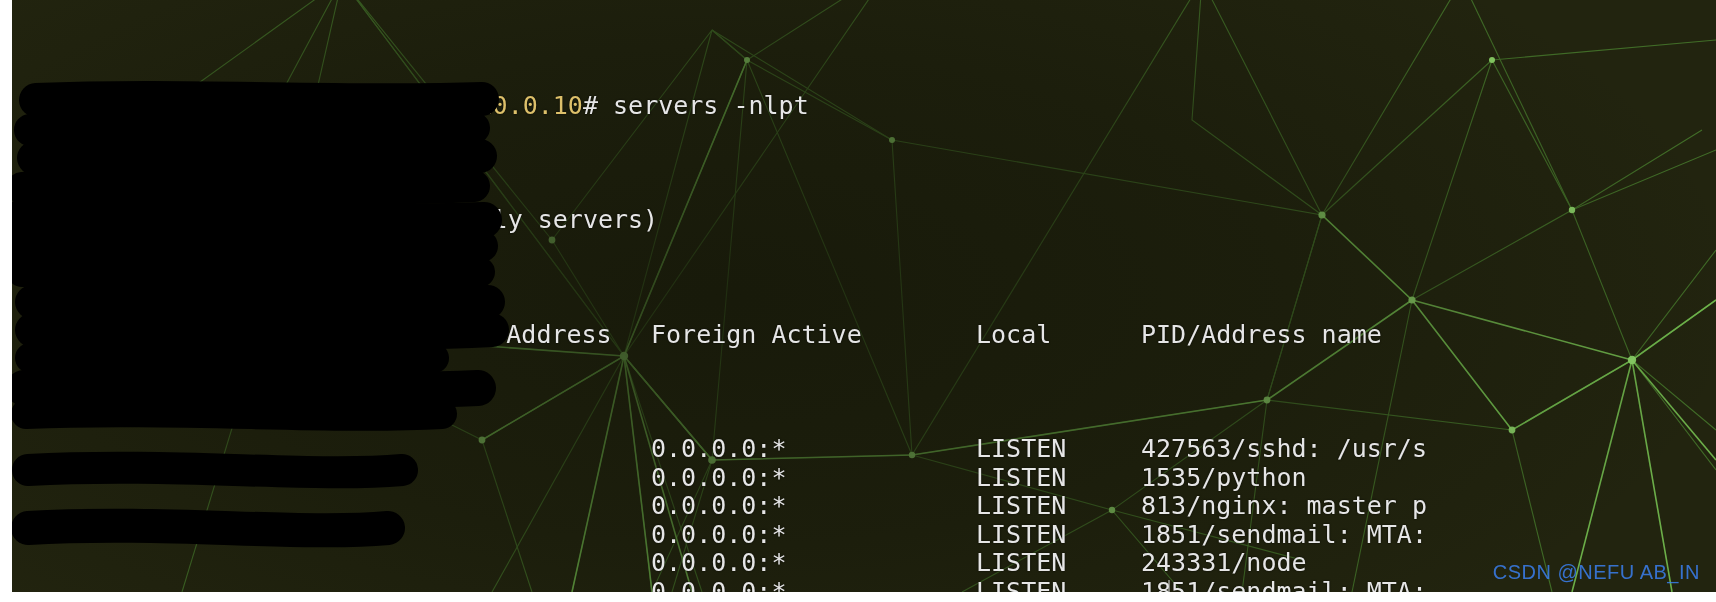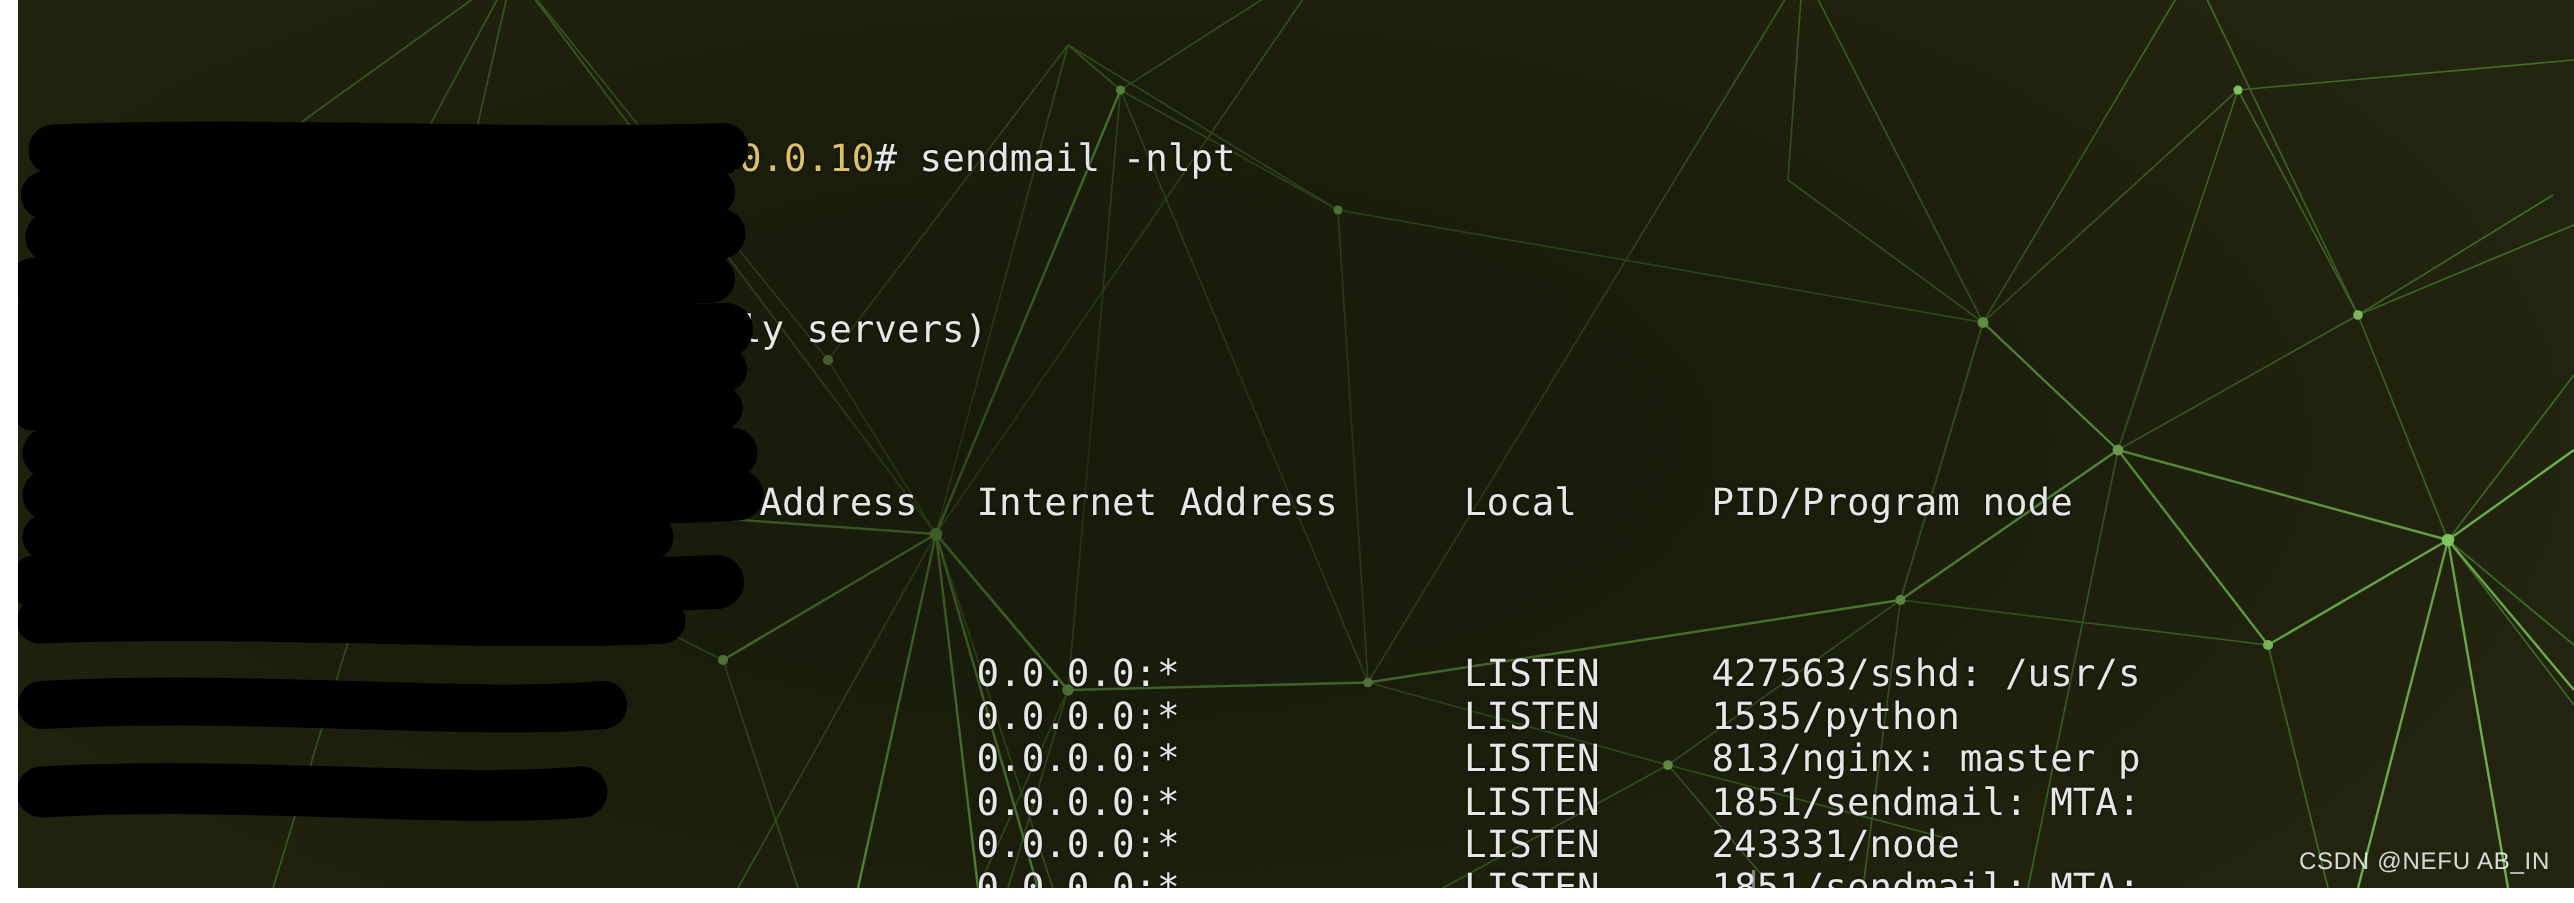--- a/index.html
+++ b/index.html
@@ -58,21 +58,21 @@
   .col-pid{display:inline-block;}
 
   
   #redactions{position:absolute;inset:0;pointer-events:none;}
   #redactions svg{position:absolute;inset:0;width:100%;height:100%;display:block;}
 
   
   #watermark{
     position:absolute;right:16px;bottom:8px;
     font-family:"Liberation Sans",sans-serif;
-    font-size:16px;color:#ffffff;opacity:.82;
+    font-size:20px;color:#3b82f6;opacity:.82;
     letter-spacing:.5px;white-space:pre;margin-top:16px;
   }
   
   #bottomstrip{
     position:absolute;left:0;bottom:0;width:1716px;height:10px;background:#ffffff;
   }
   #leftstrip{
     position:absolute;left:0;top:0;width:12px;height:602px;background:#ffffff;
   }
   #rightstrip{
@@ -181,25 +181,25 @@
           <circle cx="1560" cy="210" r="3.2"></circle>
           <circle cx="1100" cy="510" r="3.2"></circle>
           <circle cx="1480" cy="60" r="3.0"></circle>
         </g>
       </svg>
       <div id="vignette"></div>
     </div>
 
     <div id="textlayer">
 
-      <div class="line"><span class="c-user">root@AB-IN</span><span class="c-colon">:</span><span class="c-path">/opt/apache-tomcat-10.0.10</span><span class="c-plain">#</span><span class="c-plain"> sendmail -nlpt</span></div>
+      <div class="line"><span class="c-user">root@AB-IN</span><span class="c-colon">:</span><span class="c-path">/opt/apache-tomcat-10.0.10</span><span class="c-plain">#</span><span class="c-plain"> servers -nlpt</span></div>
 
       <div class="line">Active Internet connections (only servers)</div>
 
-      <div class="line"><span class="col-proto">Proto</span><span class="col-recvq">Recv-Q</span><span class="col-sendq">Send-Q</span><span class="col-local">Local Address</span><span class="col-foreign">Internet Address</span><span class="col-state">Local</span><span class="col-pid">PID/Program node</span></div>
+      <div class="line"><span class="col-proto">Proto</span><span class="col-recvq">Recv-Q</span><span class="col-sendq">Send-Q</span><span class="col-local">Local Address</span><span class="col-foreign">Foreign Active</span><span class="col-state">Local</span><span class="col-pid">PID/Address name</span></div>
 
       <div id="rowhost"><div class="line"><span class="col-proto"></span><span class="col-recvq"></span><span class="col-sendq"></span><span class="col-local"></span><span class="col-foreign">0.0.0.0:*</span><span class="col-state">LISTEN</span><span class="col-pid">427563/sshd: /usr/s</span></div><div class="line"><span class="col-proto"></span><span class="col-recvq"></span><span class="col-sendq"></span><span class="col-local"></span><span class="col-foreign">0.0.0.0:*</span><span class="col-state">LISTEN</span><span class="col-pid">1535/python</span></div><div class="line"><span class="col-proto"></span><span class="col-recvq"></span><span class="col-sendq"></span><span class="col-local"></span><span class="col-foreign">0.0.0.0:*</span><span class="col-state">LISTEN</span><span class="col-pid">813/nginx: master p</span></div><div class="line"><span class="col-proto"></span><span class="col-recvq"></span><span class="col-sendq"></span><span class="col-local"></span><span class="col-foreign">0.0.0.0:*</span><span class="col-state">LISTEN</span><span class="col-pid">1851/sendmail: MTA:</span></div><div class="line"><span class="col-proto"></span><span class="col-recvq"></span><span class="col-sendq"></span><span class="col-local"></span><span class="col-foreign">0.0.0.0:*</span><span class="col-state">LISTEN</span><span class="col-pid">243331/node</span></div><div class="line"><span class="col-proto"></span><span class="col-recvq"></span><span class="col-sendq"></span><span class="col-local"></span><span class="col-foreign">0.0.0.0:*</span><span class="col-state">LISTEN</span><span class="col-pid">1851/sendmail: MTA:</span></div></div>
     </div>
 
     <div id="redactions">
       <svg viewBox="0 0 1704 592" preserveAspectRatio="none">
         <g stroke="#000000" fill="none" stroke-linecap="round" stroke-linejoin="round">
           <path d="M24 100 C170 94, 330 104, 470 99" stroke-width="34"></path>
           <path d="M18 130 C160 122, 330 134, 462 128" stroke-width="32"></path>
           <path d="M22 158 C170 150, 330 163, 468 156" stroke-width="34"></path>

